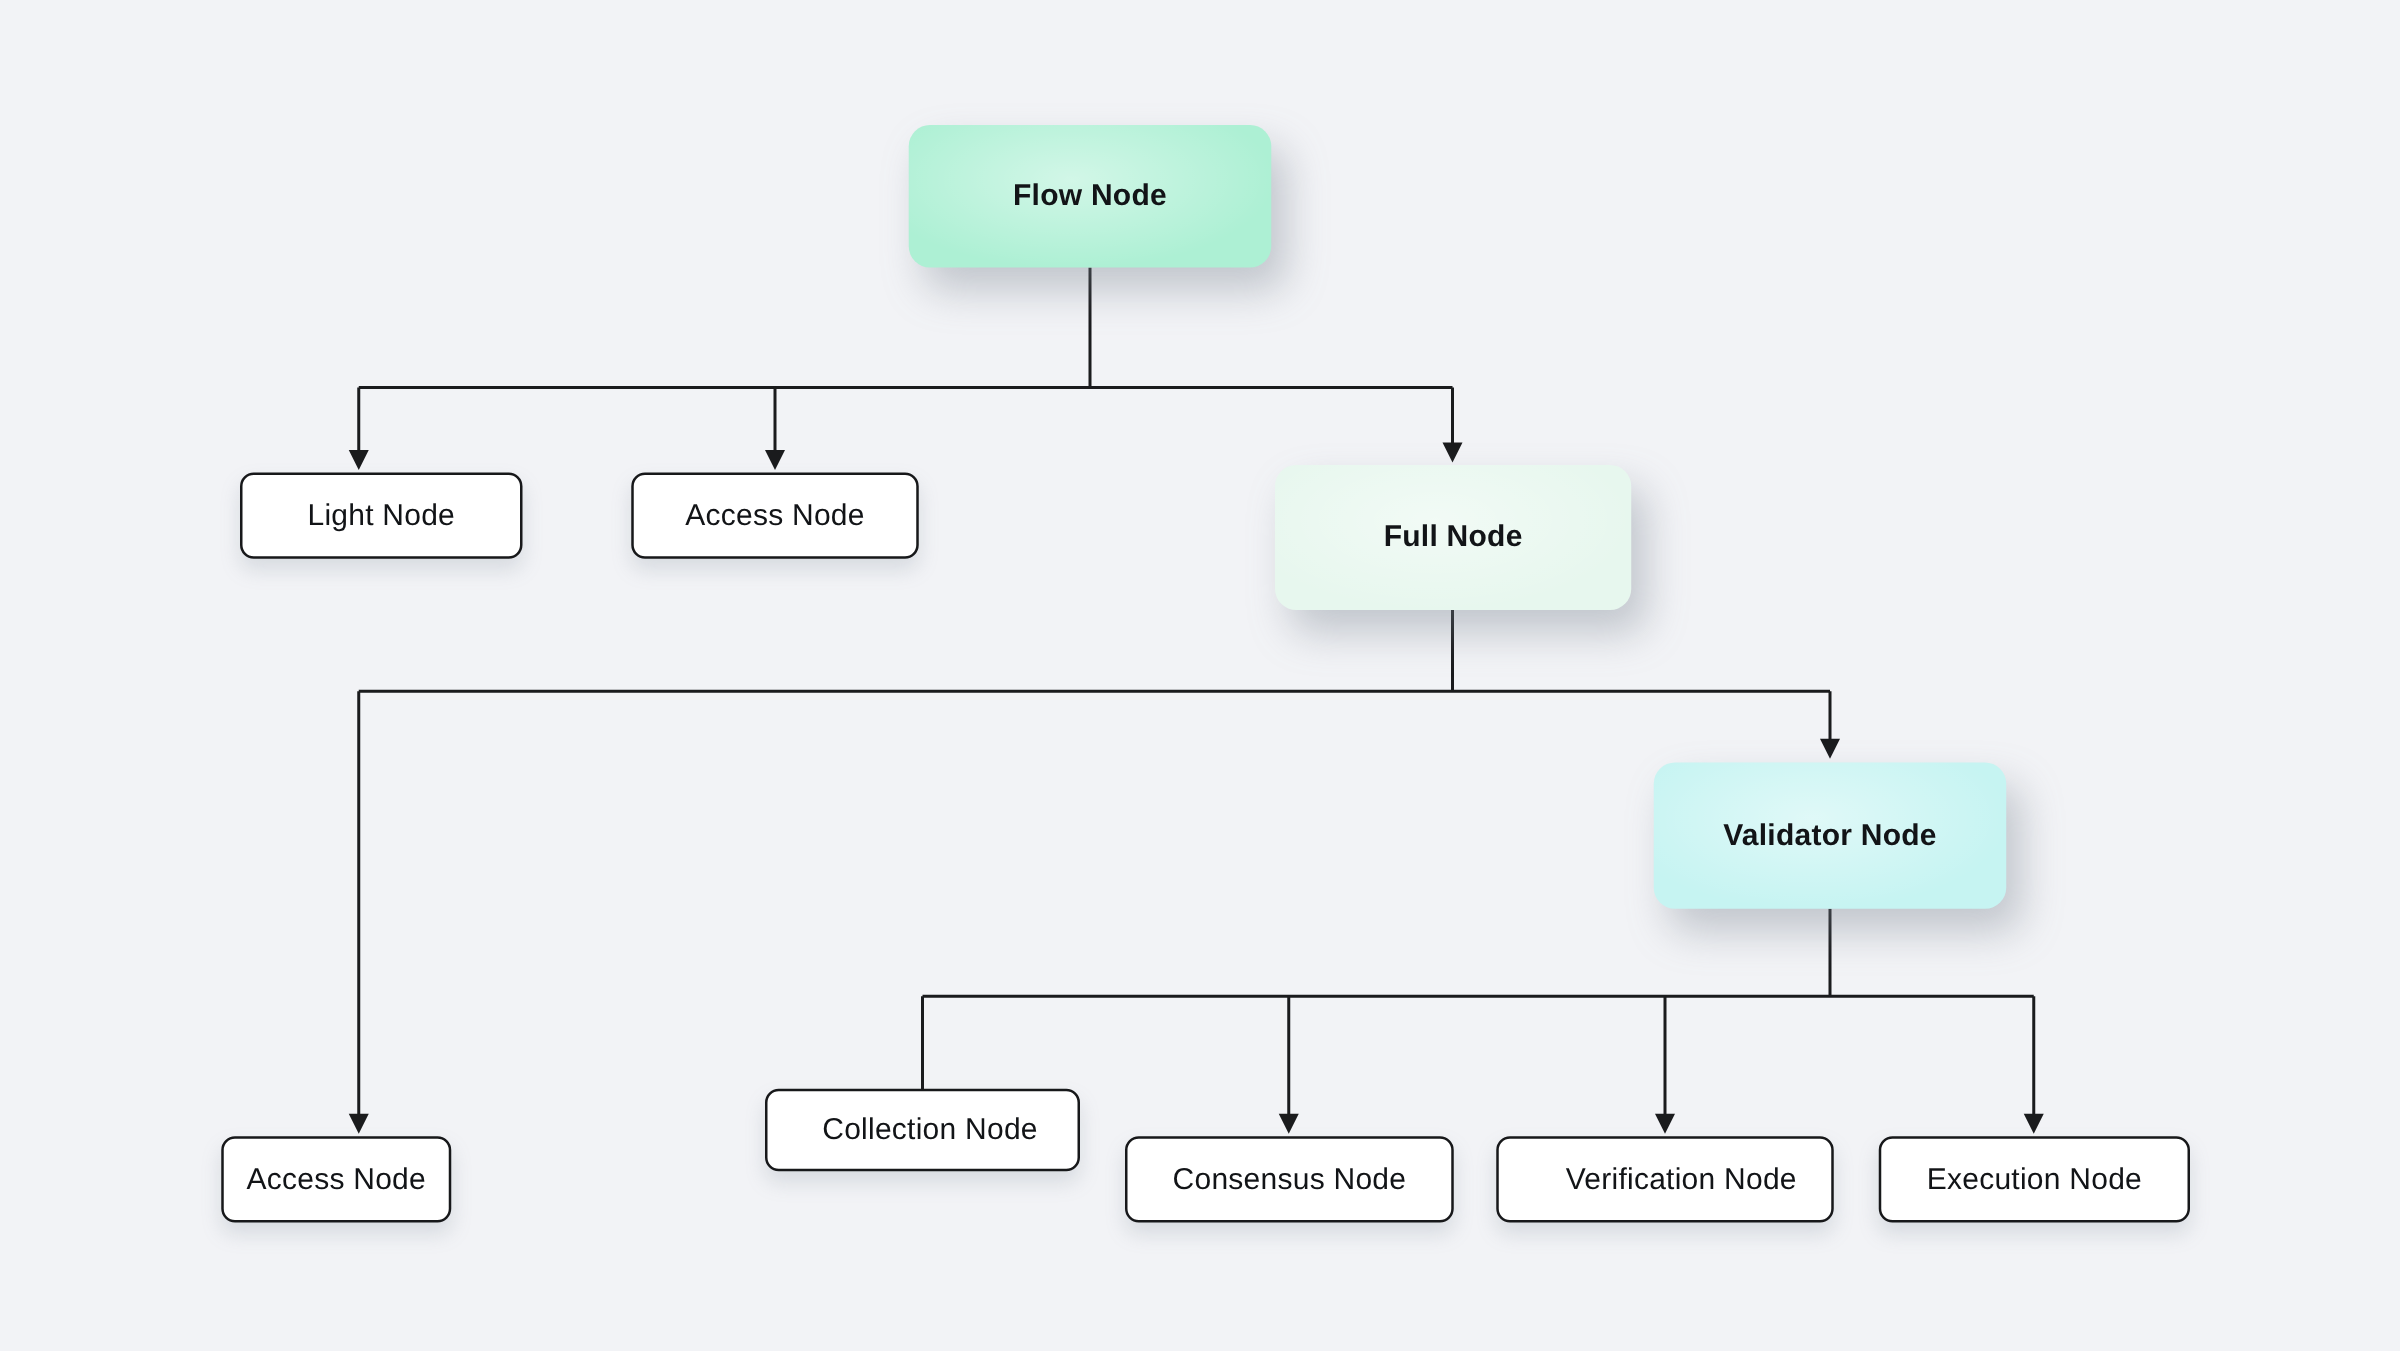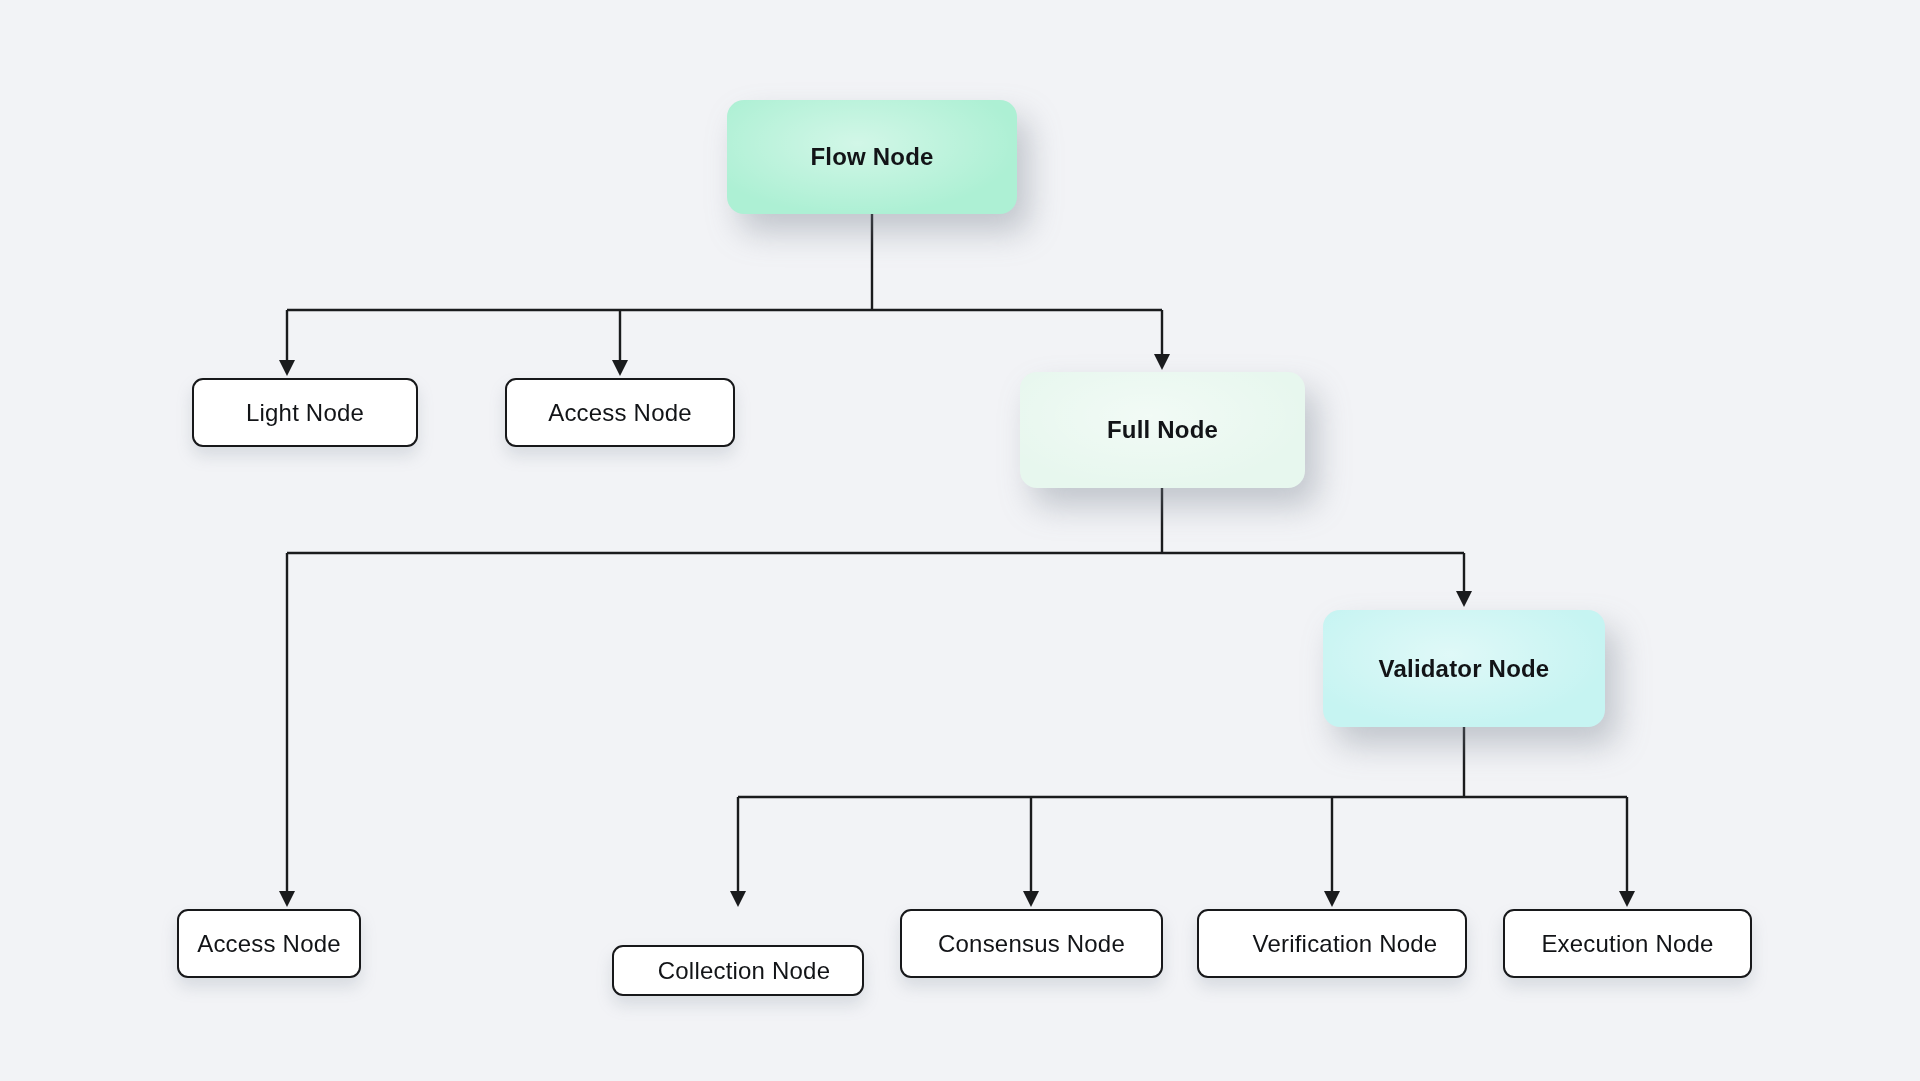--- a/index.html
+++ b/index.html
@@ -51,21 +51,21 @@
   }
   .node--big .node-label { position: relative; }
 
   
   #flow-node        { left: 727px;  top: 100px; width: 290px; height: 114px; }
   #light-node       { left: 192px;  top: 378px; width: 226px; height: 69px; }
   #archive-node     { left: 505px;  top: 378px; width: 230px; height: 69px; }
   #full-node        { left: 1020px; top: 372px; width: 285px; height: 116px; }
   #validator-node   { left: 1323px; top: 610px; width: 282px; height: 117px; }
   #access-node      { left: 177px;  top: 909px; width: 184px; height: 69px; }
-  #collection-node  { left: 612px;  top: 945px; width: 252px; height: 51px; padding-left: 12px; }
+  #collection-node  { left: 612px;  top: 871px; width: 252px; height: 66px; padding-left: 12px; }
   #consensus-node   { left: 900px;  top: 909px; width: 263px; height: 69px; }
   #verification-node{ left: 1197px; top: 909px; width: 270px; height: 69px; }
   #execution-node   { left: 1503px; top: 909px; width: 249px; height: 69px; }
 </style>
 </head>
 <body>
 
 <div class="stage" style="background: rgb(242, 243, 246);">
 
   <svg class="connectors" viewBox="0 0 1920 1081" xmlns="http://www.w3.org/2000/svg">

